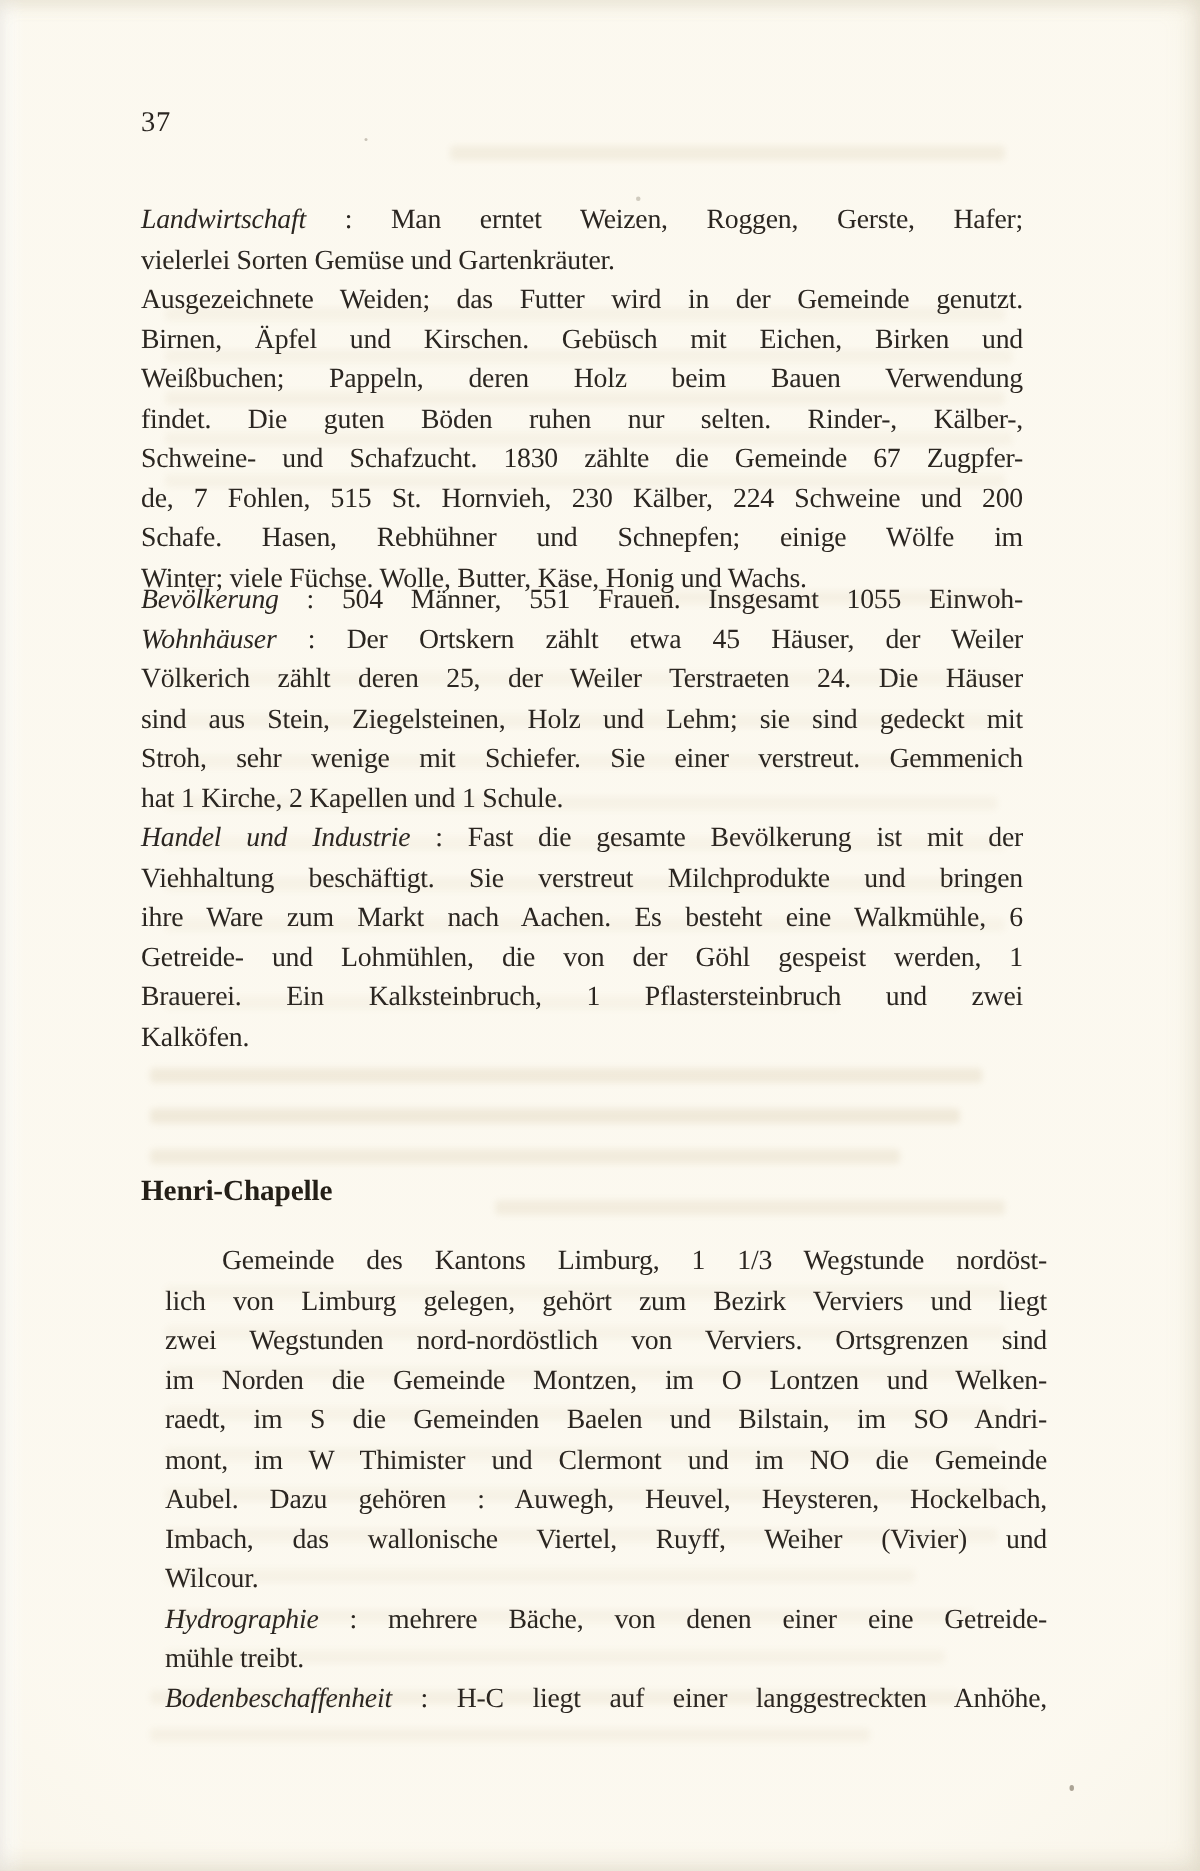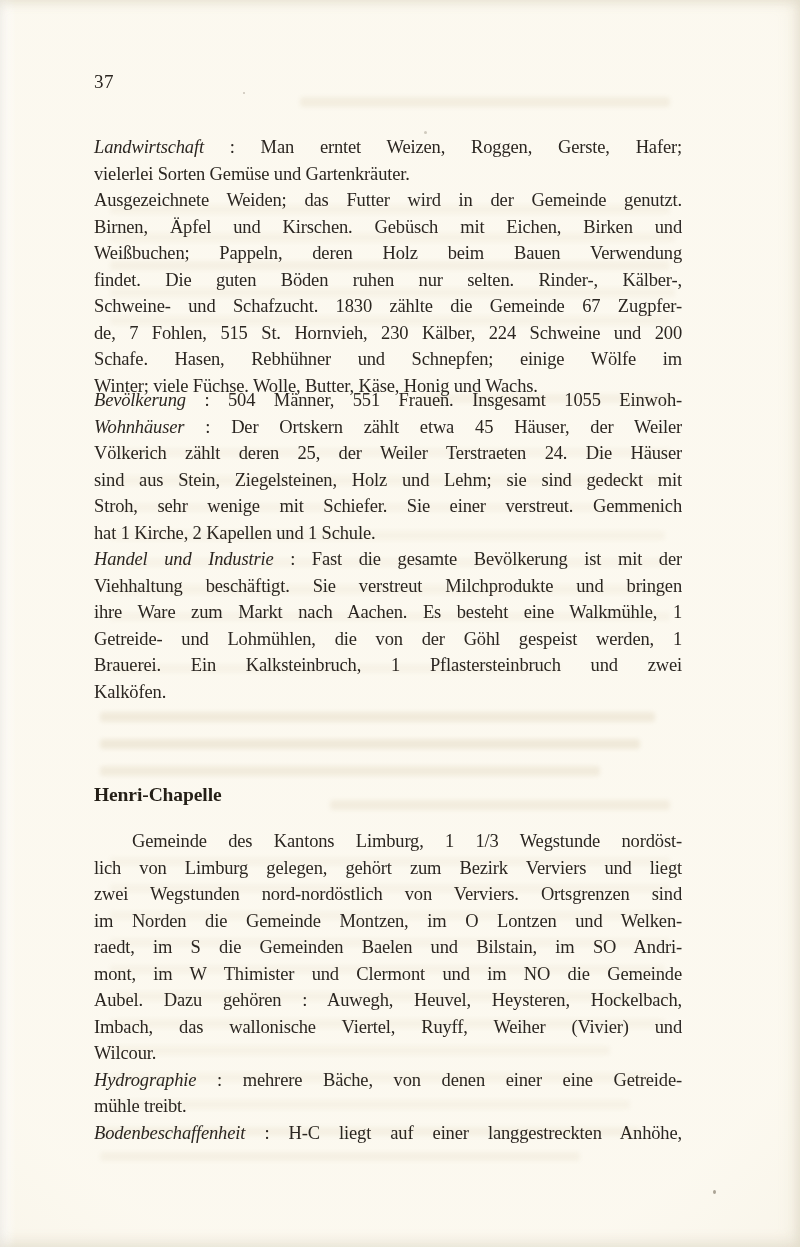--- a/index.html
+++ b/index.html
@@ -126,26 +126,26 @@
       </div>
       <div class="block" style="top: 387px;">
         <div class="line fill"><span class="it">Bevölkerung</span><span> : 504 Männer, 551 Frauen. Insgesamt 1055 Einwoh-</span></div>
         <div class="line fill"><span class="it">Wohnhäuser</span><span> : Der Ortskern zählt etwa 45 Häuser, der Weiler</span></div>
         <div class="line fill"><span>Völkerich zählt deren 25, der Weiler Terstraeten 24. Die Häuser</span></div>
         <div class="line fill"><span>sind aus Stein, Ziegelsteinen, Holz und Lehm; sie sind gedeckt mit</span></div>
         <div class="line fill"><span>Stroh, sehr wenige mit Schiefer. Sie einer verstreut. Gemmenich</span></div>
         <div class="line"><span>hat 1 Kirche, 2 Kapellen und 1 Schule.</span></div>
         <div class="line fill"><span class="it">Handel und Industrie</span><span> : Fast die gesamte Bevölkerung ist mit der</span></div>
         <div class="line fill"><span>Viehhaltung beschäftigt. Sie verstreut Milchprodukte und bringen</span></div>
-        <div class="line fill"><span>ihre Ware zum Markt nach Aachen. Es besteht eine Walkmühle, 1</span></div>
+        <div class="line fill"><span>ihre Ware zum Markt nach Aachen. Es besteht eine Walkmühle, 6</span></div>
         <div class="line fill"><span>Getreide- und Lohmühlen, die von der Göhl gespeist werden, 1</span></div>
         <div class="line fill"><span>Brauerei. Ein Kalksteinbruch, 1 Pflastersteinbruch und zwei</span></div>
         <div class="line"><span>Kalköfen.</span></div>
       </div>
-      <div class="block" style="top: 828px;">
+      <div class="block" style="top: 828px; margin-left: 16px;">
         <div class="line fill" style="text-indent: 38px;"><span>Gemeinde des Kantons Limburg, 1 1/3 Wegstunde nordöst-</span></div>
         <div class="line fill"><span>lich von Limburg gelegen, gehört zum Bezirk Verviers und liegt</span></div>
         <div class="line fill"><span>zwei Wegstunden nord-nordöstlich von Verviers. Ortsgrenzen sind</span></div>
         <div class="line fill"><span>im Norden die Gemeinde Montzen, im O Lontzen und Welken-</span></div>
         <div class="line fill"><span>raedt, im S die Gemeinden Baelen und Bilstain, im SO Andri-</span></div>
         <div class="line fill"><span>mont, im W Thimister und Clermont und im NO die Gemeinde</span></div>
         <div class="line fill"><span>Aubel. Dazu gehören : Auwegh, Heuvel, Heysteren, Hockelbach,</span></div>
         <div class="line fill"><span>Imbach, das wallonische Viertel, Ruyff, Weiher (Vivier) und</span></div>
         <div class="line"><span>Wilcour.</span></div>
         <div class="line fill"><span class="it">Hydrographie</span><span> : mehrere Bäche, von denen einer eine Getreide-</span></div>

